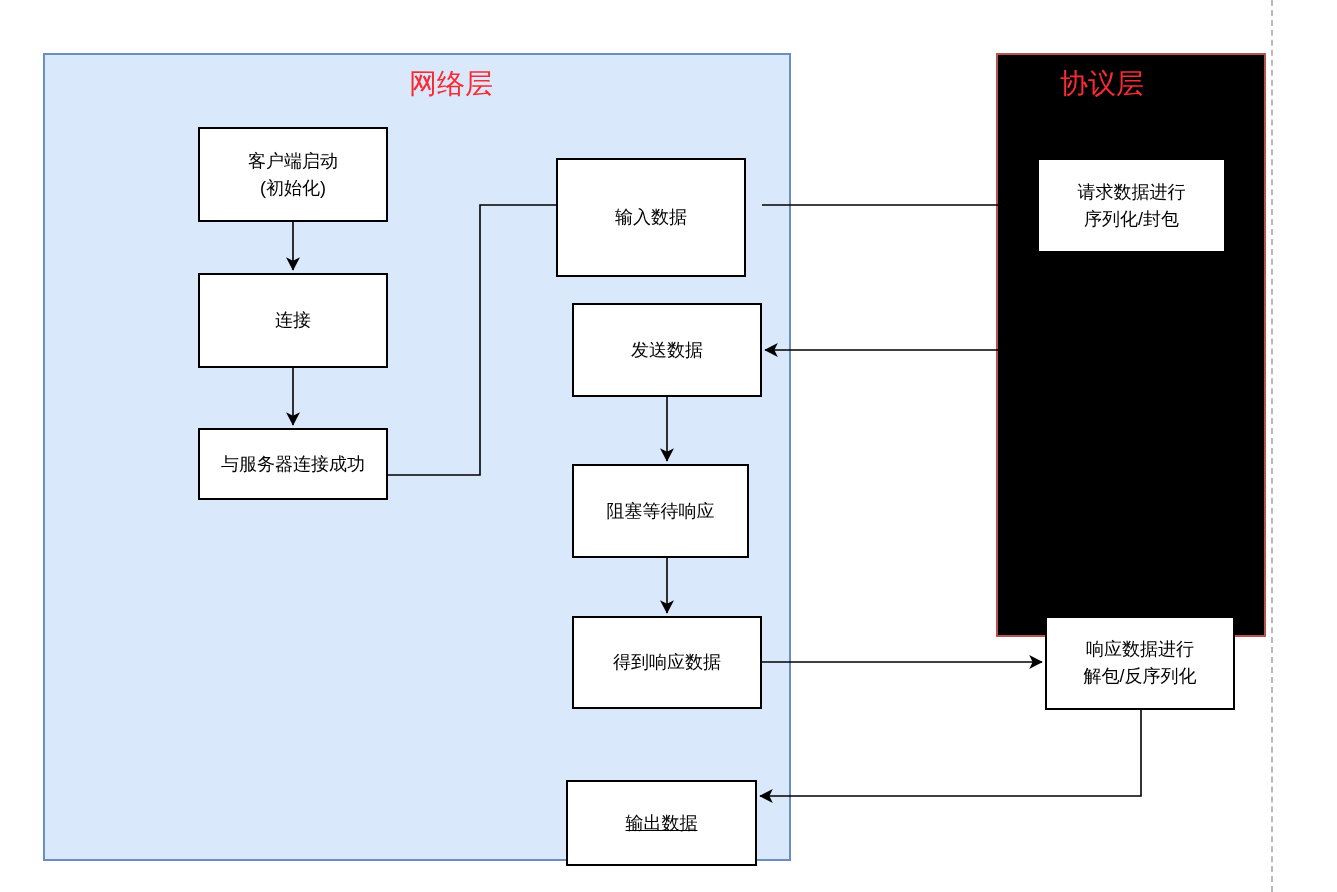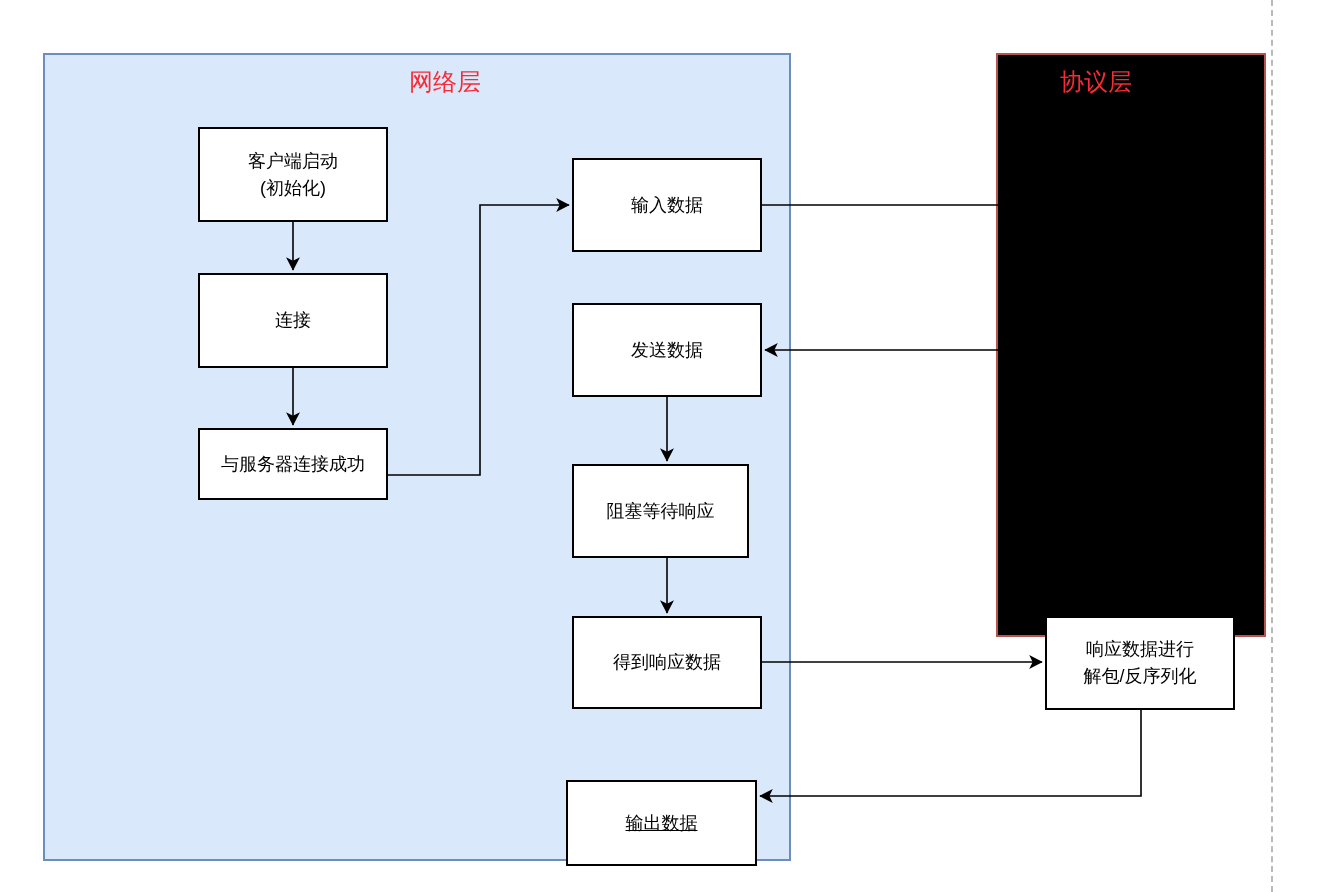--- a/index.html
+++ b/index.html
@@ -21,21 +21,21 @@
     background: #dae8fc;
     border-color: #6c8ebf;
   }
   .region-protocol {
     left: 996px; top: 53px; width: 270px; height: 584px;
     background: #000000;
     border-color: #b85450;
   }
   .region-title {
     position: absolute;
-    font-size: 24px;
+    font-size: 28px;
     line-height: 1.1;
     color: #fa2a33;
     white-space: nowrap;
   }
   .region-network .region-title { left: 364px; top: 14px; }
   .region-protocol .region-title { left: 62px; top: 14px; }
 
   svg.edges {
     position: absolute;
     left: 0; top: 0;
@@ -58,21 +58,21 @@
     justify-content: center;
     text-align: center;
     font-size: 18px;
     line-height: 1.5;
     color: #000000;
     white-space: pre-line;
   }
   .node-client-start  { left: 198px;  top: 127px; width: 190px; height: 95px; }
   .node-connect       { left: 198px;  top: 273px; width: 190px; height: 95px; }
   .node-connect-ok    { left: 198px;  top: 428px; width: 190px; height: 72px; }
-  .node-input-data    { left: 572px;  top: 158px; width: 190px; height: 94px; }
+  .node-input-data    { left: 556px;  top: 158px; width: 190px; height: 119px; }
   .node-send-data     { left: 572px;  top: 303px; width: 190px; height: 94px; }
   .node-wait-response { left: 572px;  top: 464px; width: 177px; height: 94px; }
   .node-got-response  { left: 572px;  top: 616px; width: 190px; height: 93px; }
   .node-output-data   { left: 566px;  top: 780px; width: 191px; height: 86px; text-decoration: underline; }
   .node-serialize     { left: 1037px; top: 158px; width: 189px; height: 95px; }
   .node-deserialize   { left: 1045px; top: 616px; width: 190px; height: 94px; }
 
   .page-divider {
     position: absolute;
     left: 1271px; top: 0;
@@ -111,18 +111,20 @@
 
   <div class="node node-client-start">客户端启动
 (初始化)</div>
   <div class="node node-connect">连接</div>
   <div class="node node-connect-ok">与服务器连接成功</div>
   <div class="node node-input-data">输入数据</div>
   <div class="node node-send-data">发送数据</div>
   <div class="node node-wait-response">阻塞等待响应</div>
   <div class="node node-got-response">得到响应数据</div>
   <div class="node node-output-data">输出数据</div>
+  <div class="node node-serialize">请求数据进行
+序列化/封包</div>
   <div class="node node-deserialize">响应数据进行
 解包/反序列化</div>
 
   <div class="page-divider"></div>
 
 </div>
 
 </body></html>

